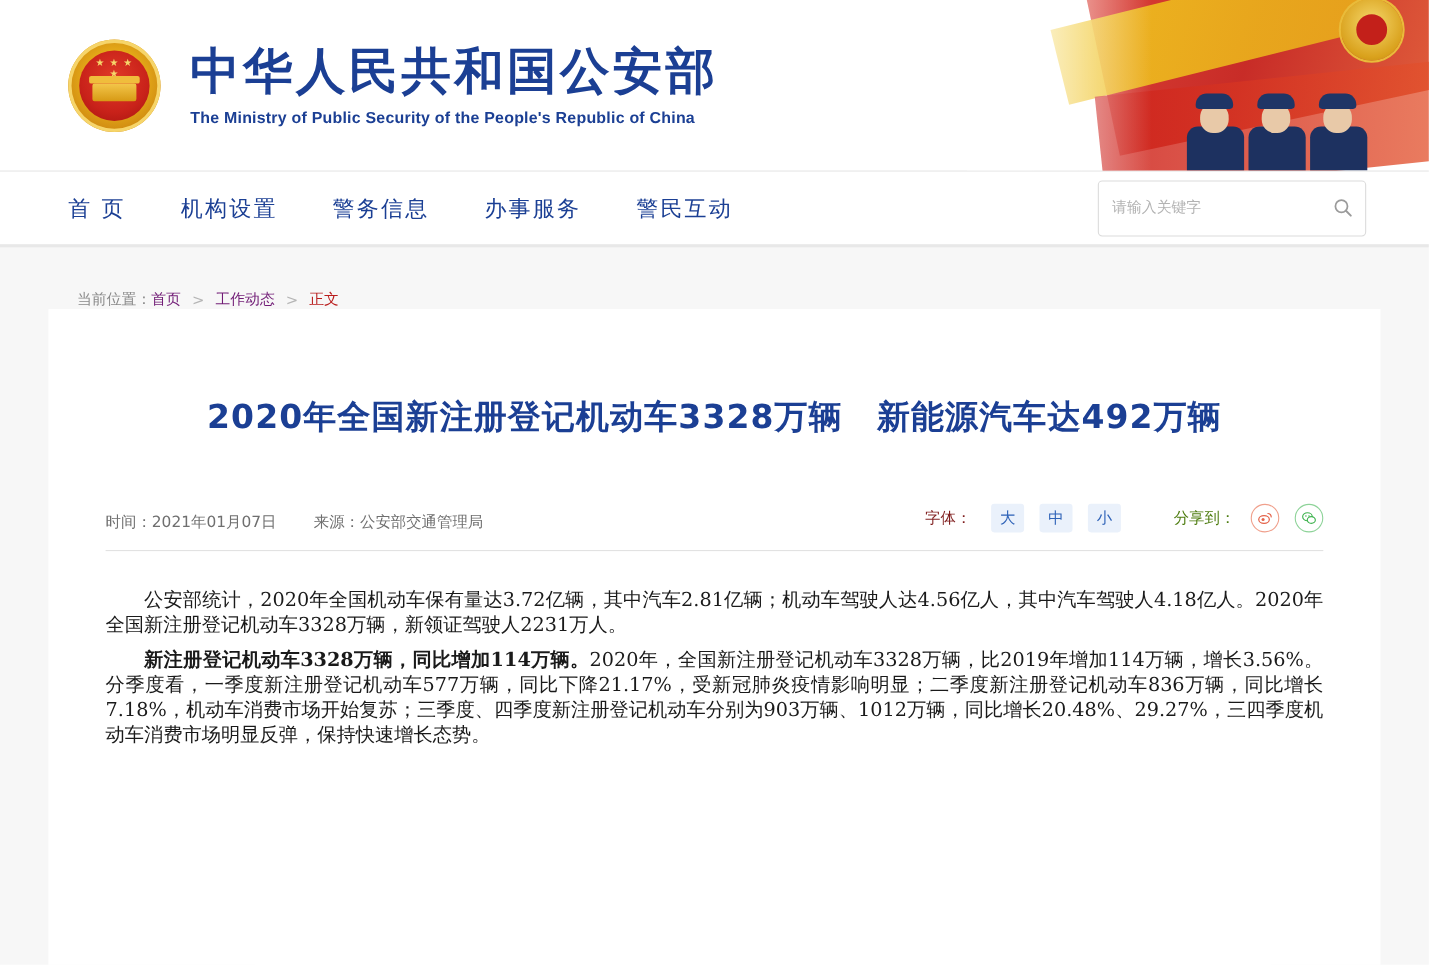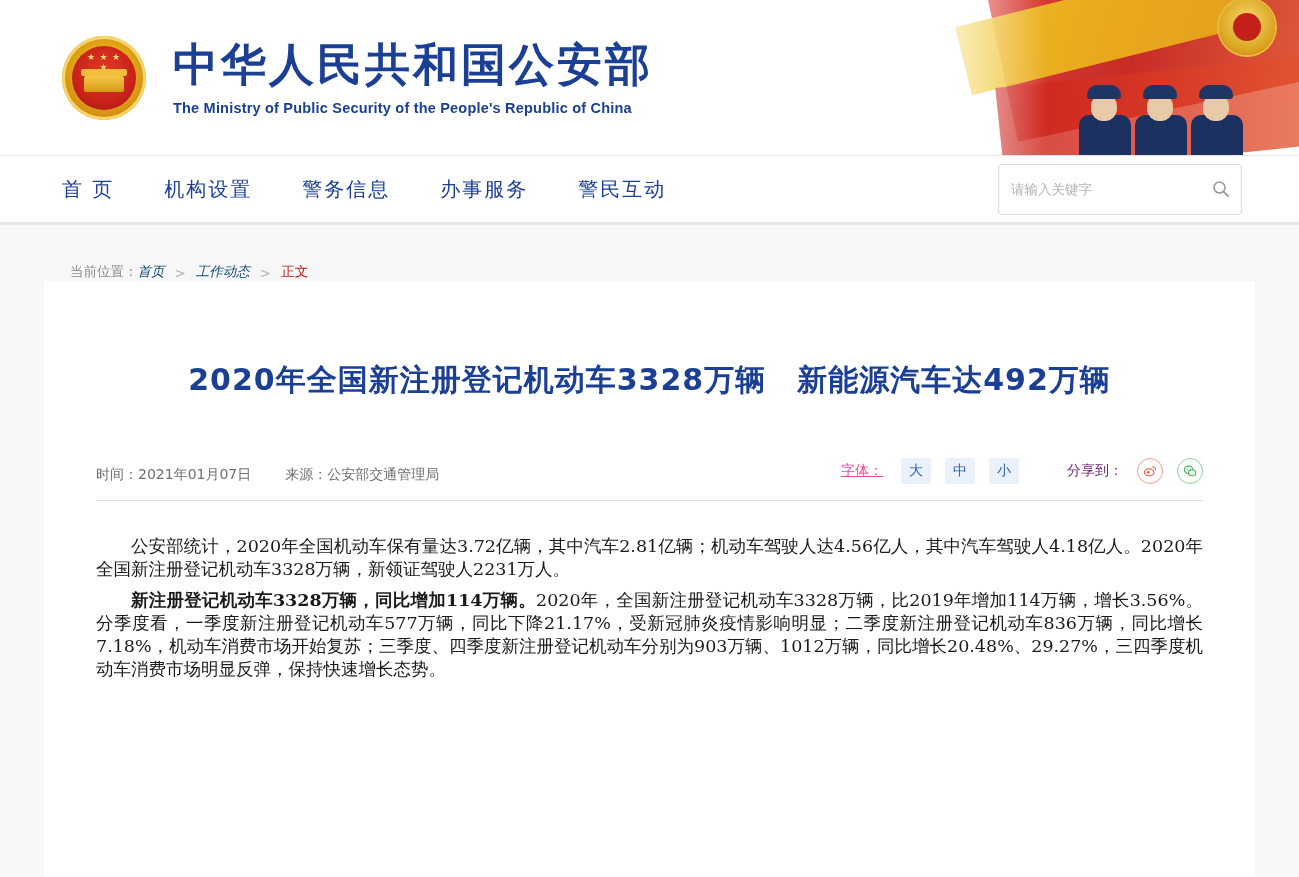--- a/index.html
+++ b/index.html
@@ -246,21 +246,21 @@
     background: #f7f7f7;
     height: 56px;
     display: flex;
     align-items: flex-end;
     padding: 0 70px;
     font-size: 13.5px;
     color: #8a8a8a;
     font-family: "DejaVu Sans", sans-serif;
   }
   .crumb-bar .sep { margin: 0 10px; color: #b5b5b5; }
-  .crumb-link { color: #0c4a6e; cursor: pointer; font-style: italic; }
+  .crumb-link { color: #701a75; cursor: pointer; }
   .crumb-current { color: #b91c1c; }
 
   
   .page-body {
     background: #f7f7f7;
     padding: 0 0 0 0;
     height: 600px;
   }
   .article {
     background: #fff;
@@ -289,34 +289,34 @@
     color: #6f6f6f;
     font-family: "DejaVu Sans", sans-serif;
   }
   .meta-left { display: flex; align-items: center; gap: 34px; }
   .meta-right {
     margin-left: auto;
     display: flex;
     align-items: center;
     gap: 14px;
   }
-  .font-label { color: #ec4899; margin-right: 4px; text-decoration: underline; }
+  .font-label { color: #7f1d1d; margin-right: 4px; }
   .font-btn {
     width: 30px; height: 26px;
     background: #eaf1fb;
     color: #2f63b8;
     border-radius: 3px;
     font-size: 14px;
     display: inline-flex;
     align-items: center;
     justify-content: center;
     cursor: pointer;
     font-family: "DejaVu Sans", sans-serif;
   }
-  .share-label { margin-left: 34px; color: #701a75; }
+  .share-label { margin-left: 34px; color: #4d7c0f; }
   .share-icon {
     width: 26px; height: 26px;
     border-radius: 50%;
     display: inline-flex;
     align-items: center;
     justify-content: center;
     cursor: pointer;
     font-size: 13px;
     color: #fff;
     border: 1px solid transparent;

